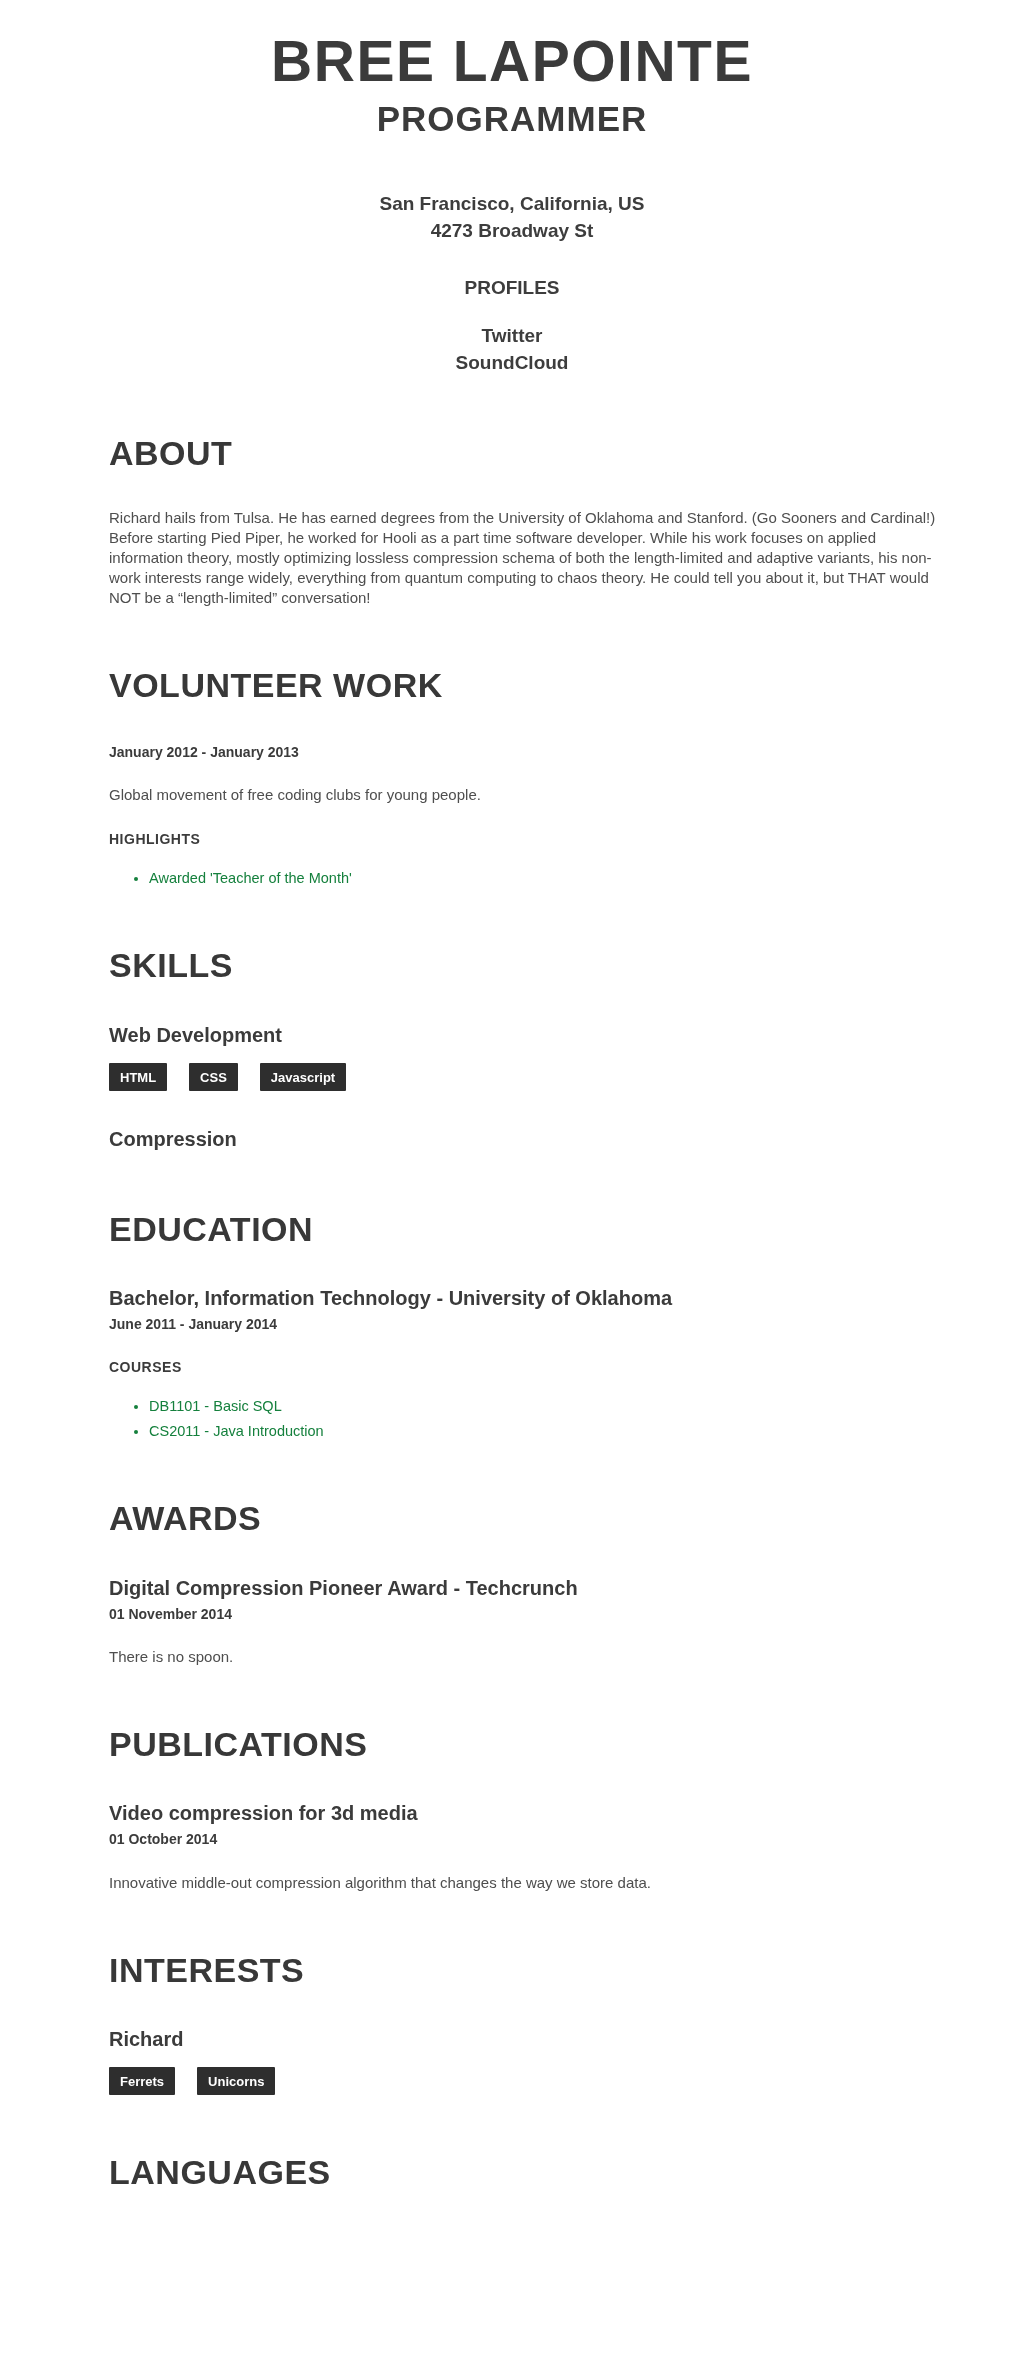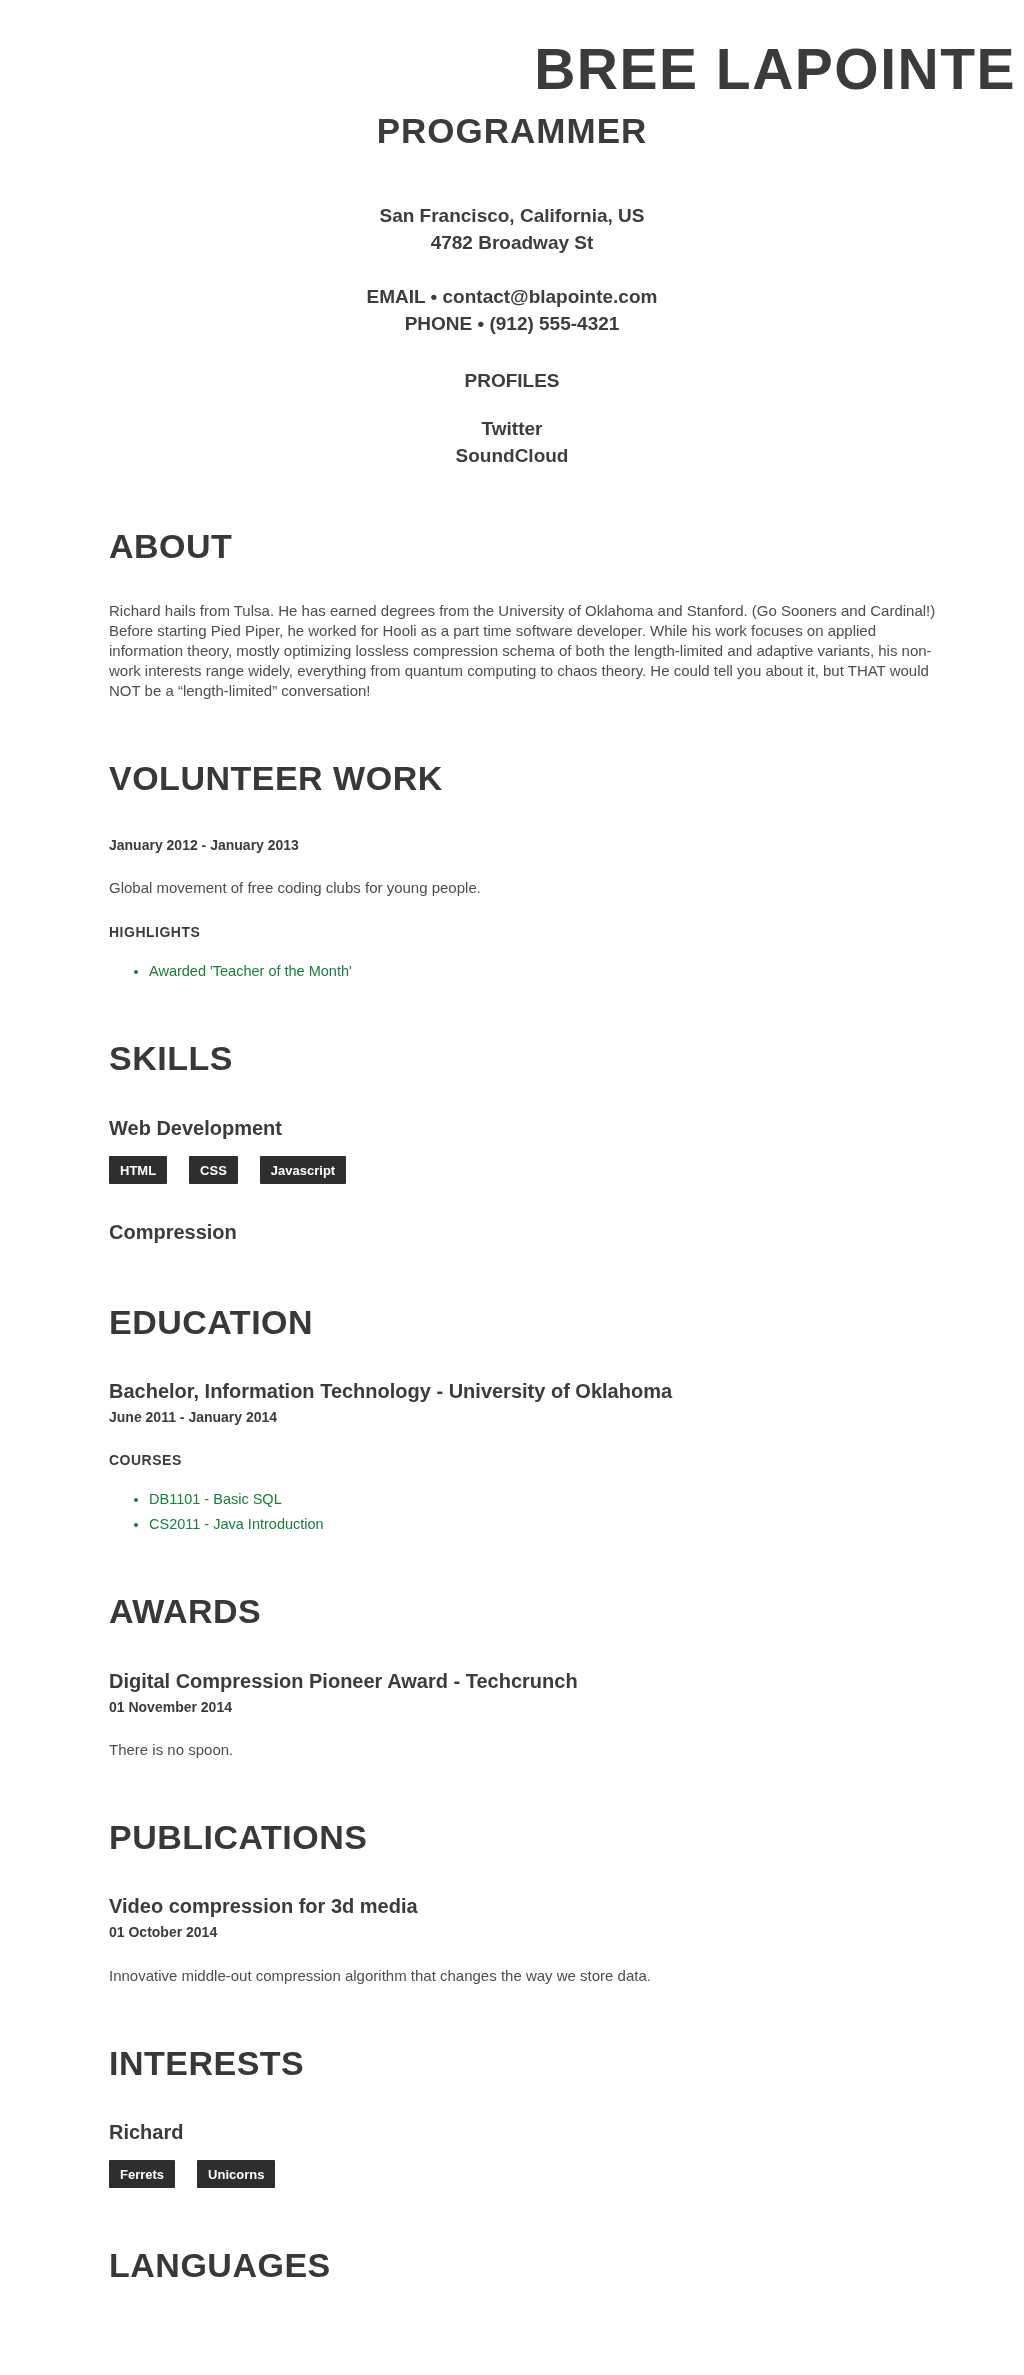--- a/index.html
+++ b/index.html
@@ -10,26 +10,25 @@
     background: #ffffff;
     font-family: "Liberation Sans", sans-serif;
     color: #4e4e4e;
     padding-top: 30px;
   }
   a { color: inherit; text-decoration: none; }
 
   
   .hdr { text-align: center; color: #3b3b3b; }
   .hdr h1 {
-    margin: 8px;
+    margin: 0;
     font-size: 57px;
     font-weight: bold;
     letter-spacing: 1.5px;
     line-height: 1.12;
-    text-align: right;
   }
   .hdr .role {
     margin: 4px 0 0;
     font-size: 35px;
     font-weight: bold;
     letter-spacing: 1px;
     line-height: 1.2;
   }
   .hdr .block {
     margin: 0;
@@ -115,27 +114,23 @@
 </style>
 </head>
 <body>
 
 <header class="hdr">
   <h1>BREE LAPOINTE</h1>
   <div class="role">PROGRAMMER</div>
 
   <p class="block first">
     <span>San Francisco, California, US</span><br>
-    <span>4782 Broadway St</span>
+    <span>4273 Broadway St</span>
   </p>
 
-  <p class="block">
-    <span><span>EMAIL</span> <span>•</span> <span>contact@blapointe.com</span></span><br>
-    <span><span>PHONE</span> <span>•</span> <span>(912) 555-4321</span></span>
-  </p>
 
   <p class="block profiles-label">PROFILES</p>
 
   <p class="block profiles">
     <a href="#">Twitter</a>
     <a href="#">SoundCloud</a>
   </p>
 </header>
 
 <main class="content">

